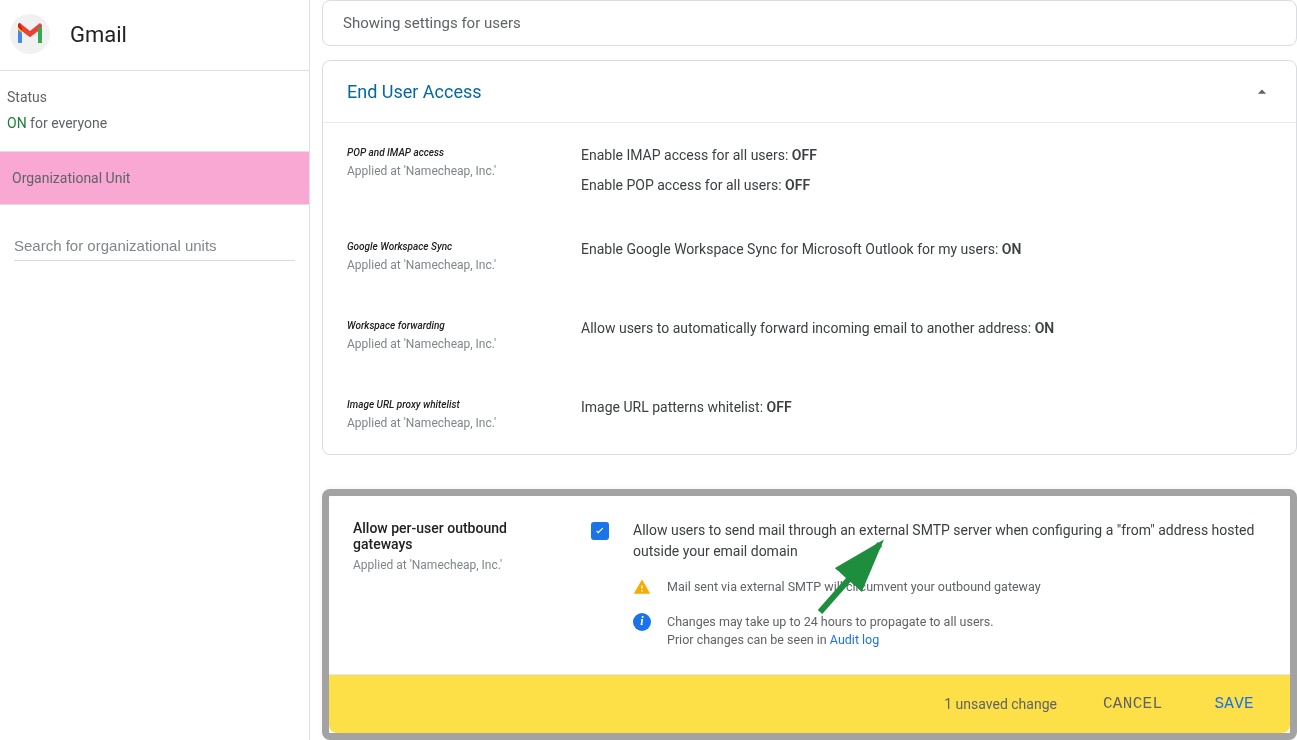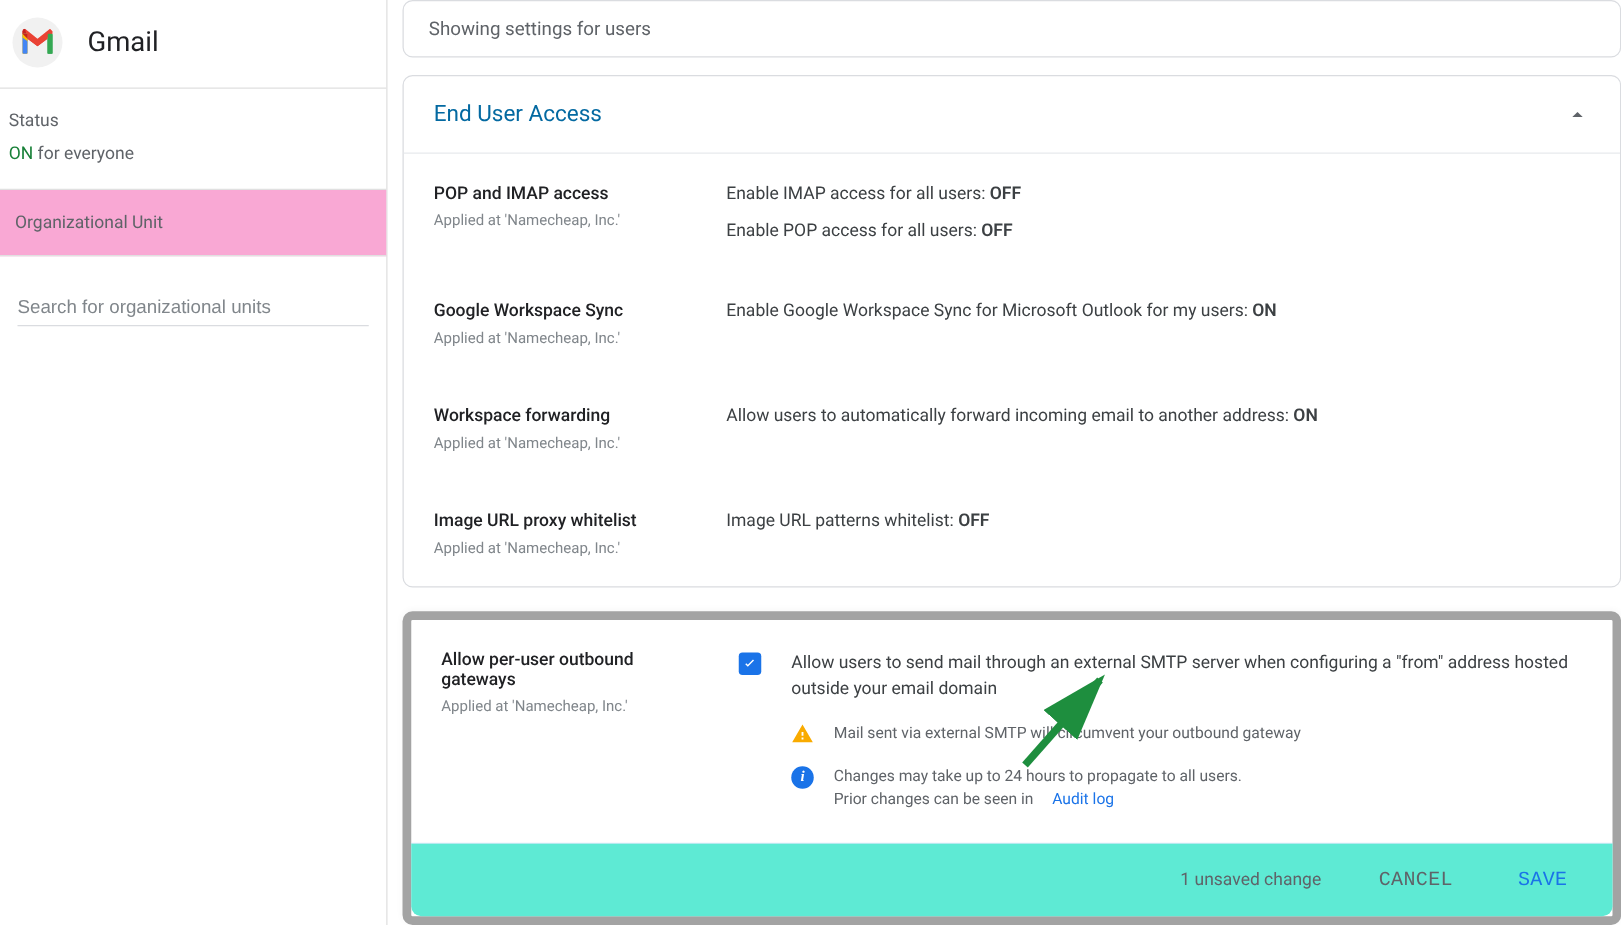--- a/index.html
+++ b/index.html
@@ -86,21 +86,21 @@
     .chevron-up { width: 20px; height: 20px; fill: #5f6368; }
 
     .setting-row {
       display: flex;
       padding: 24px 24px 24px 24px;
     }
     .setting-key {
       width: 234px;
       flex-shrink: 0;
     }
-    .setting-name { font-size: 14px; font-weight: 500; color: #202124; }
+    .setting-name { font-size: 10px; font-weight: 500; color: #202124; font-style: italic; }
     .setting-applied { font-size: 12px; color: #80868b; margin-top: 6px; }
     .setting-val { font-size: 14px; color: #3c4043; flex: 1; }
     .setting-val .line2 { margin-top: 14px; }
     .bold-val { font-weight: 600; }
 
     .editor-card {
       position: absolute;
       bottom: 0;
       left: 12px;
       right: 0;
@@ -134,24 +134,24 @@
     .info-icon-circle {
       width: 18px; height: 18px; border-radius: 50%;
       background: #1a73e8; color: #fff;
       display: flex; align-items: center; justify-content: center;
       font-size: 12px; font-weight: bold;
       flex-shrink: 0;
       font-style: italic;
       font-family: Georgia, serif;
     }
     .small-text { font-size: 12.5px; color: #5f6368; line-height: 1.5; }
-    .link { color: #1a73e8; text-decoration: none; margin-left: 12px; }
+    .link { color: #1a73e8; text-decoration: none; }
 
     .footer-bar {
-      background: #5eead4;
+      background: #fde047;
       border-top: 1px solid #dbe7fb;
       border-radius: 0 0 8px 8px;
       display: flex;
       justify-content: flex-end;
       align-items: center;
       gap: 40px;
       padding: 16px 30px;
     }
     .unsaved { font-size: 14px; color: #5f6368; }
     .btn {

